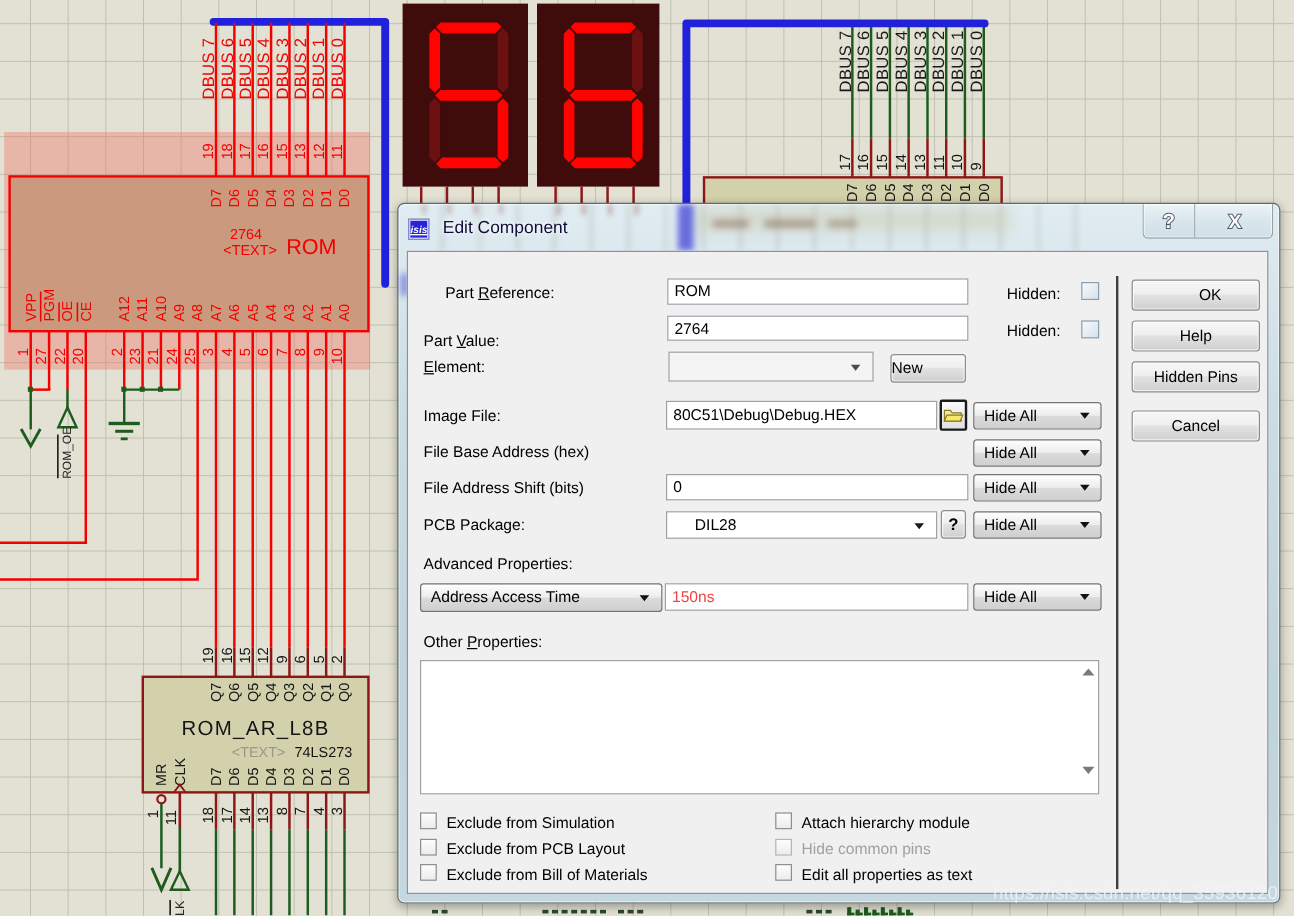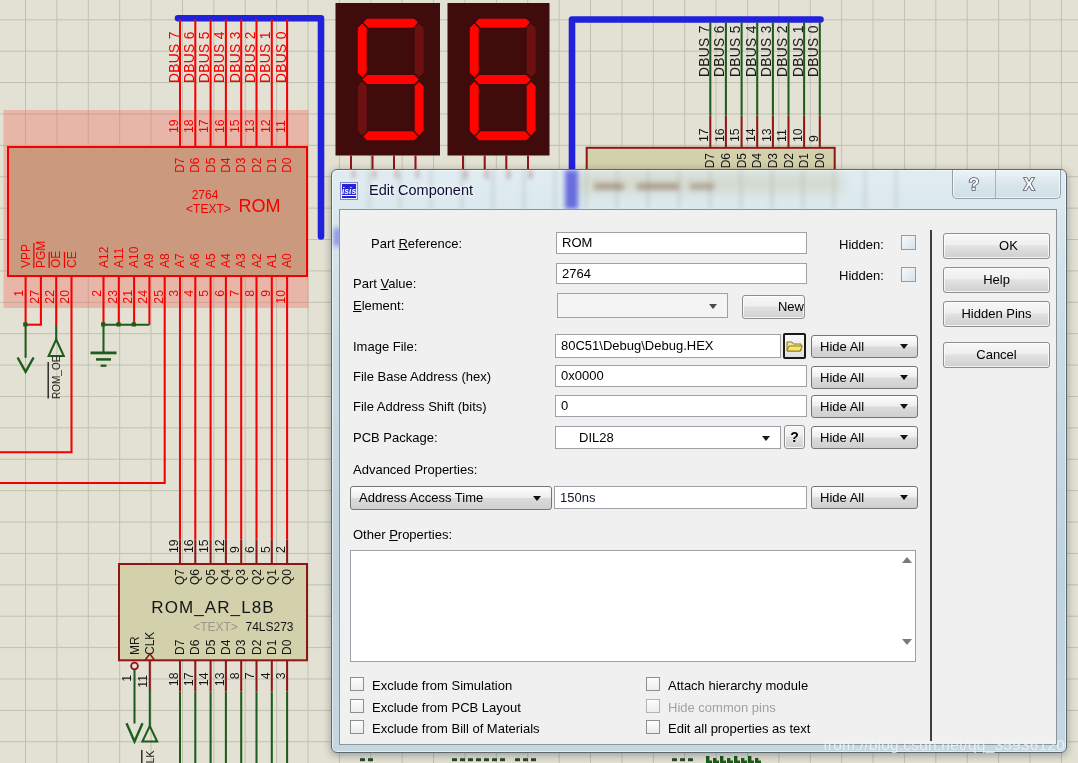--- a/index.html
+++ b/index.html
@@ -341,34 +341,33 @@
     <div style="position:absolute;left:21px;top:199px;font-size:13px;color:#000;white-space:nowrap;">File Base Address (hex)</div>
     <div style="position:absolute;left:21px;top:229px;font-size:13px;color:#000;white-space:nowrap;">File Address Shift (bits)</div>
     <div style="position:absolute;left:21px;top:260px;font-size:13px;color:#000;white-space:nowrap;">PCB Package:</div>
     <div style="position:absolute;left:21px;top:292px;font-size:13px;color:#000;white-space:nowrap;">Advanced Properties:</div>
     <div style="position:absolute;left:21px;top:357px;font-size:13px;color:#000;white-space:nowrap;">Other <u>P</u>roperties:</div>
     <div style="position:absolute;left:507px;top:67px;font-size:13px;color:#000;white-space:nowrap;">Hidden:</div>
     <div style="position:absolute;left:507px;top:98px;font-size:13px;color:#000;white-space:nowrap;">Hidden:</div>
     <div style="position:absolute;left:224px;top:61.5px;width:251px;height:22px;background:#fff;border:1px solid #9EA2A8;font-size:13px;line-height:20px;padding-left:5px;color:#000;white-space:nowrap;">ROM</div>
     <div style="position:absolute;left:224px;top:93px;width:251px;height:21px;background:#fff;border:1px solid #9EA2A8;font-size:13px;line-height:19px;padding-left:5px;color:#000;white-space:nowrap;">2764</div>
     <div style="position:absolute;left:223px;top:164px;width:226px;height:24px;background:#fff;border:1px solid #9EA2A8;font-size:13px;line-height:22px;padding-left:5px;color:#000;white-space:nowrap;">80C51\Debug\Debug.HEX</div>
-    <div style="position:absolute;left:223px;top:195px;width:252px;height:22px;background:#fff;border:1px solid #9EA2A8;font-size:13px;line-height:20px;padding-left:5px;color:#000;white-space:nowrap;">0x0000</div>
     <div style="position:absolute;left:223px;top:224.5px;width:252px;height:22px;background:#fff;border:1px solid #9EA2A8;font-size:13px;line-height:20px;padding-left:5px;color:#000;white-space:nowrap;">0</div>
-    <div style="position:absolute;left:222px;top:316px;width:253px;height:23px;background:#fff;border:1px solid #9EA2A8;font-size:13px;line-height:21px;padding-left:5px;color:#0f172a;white-space:nowrap;">150ns</div>
+    <div style="position:absolute;left:222px;top:316px;width:253px;height:23px;background:#fff;border:1px solid #9EA2A8;font-size:13px;line-height:21px;padding-left:5px;color:#ef4444;white-space:nowrap;">150ns</div>
     <div style="position:absolute;left:225px;top:123px;width:171px;height:25px;background:#F4F4F4;border:1px solid #9EA2A8;font-size:13px;line-height:23px;padding-left:5px;color:#000;white-space:nowrap;">
       <span style="position:absolute;right:10px;top:10px;width:0;height:0;border-left:4.5px solid transparent;border-right:4.5px solid transparent;border-top:5.5px solid #4A4A4A;"></span>
     </div>
     <div style="position:absolute;left:223px;top:255.5px;width:226px;height:23px;background:#fff;border:1px solid #9EA2A8;font-size:13px;line-height:21px;padding-left:23px;color:#000;white-space:nowrap;">DIL28<span style="position:absolute;right:10px;top:9px;width:0;height:0;border-left:4.5px solid transparent;border-right:4.5px solid transparent;border-top:5.5px solid #1A1A1A;"></span></div>
     <div style="position:absolute;left:18px;top:316px;width:202px;height:24px;background:linear-gradient(#FEFEFE,#EDEDED 48%,#DBDBDB 52%,#CFCFCF);border:1px solid #757575;border-radius:3px;font-size:13px;line-height:22px;padding-left:8px;color:#000;">Address Access Time<span style="position:absolute;right:10px;top:9px;width:0;height:0;border-left:4.5px solid transparent;border-right:4.5px solid transparent;border-top:5.5px solid #111;"></span></div>
     <div style="position:absolute;left:479px;top:164.5px;width:107px;height:23px;background:linear-gradient(#FEFEFE,#EDEDED 48%,#DBDBDB 52%,#CFCFCF);border:1px solid #757575;border-radius:3px;font-size:13px;line-height:21px;padding-left:8px;color:#000;">Hide All<span style="position:absolute;right:9px;top:8px;width:0;height:0;border-left:4.5px solid transparent;border-right:4.5px solid transparent;border-top:5.5px solid #111;"></span></div>
     <div style="position:absolute;left:479px;top:195.5px;width:107px;height:23px;background:linear-gradient(#FEFEFE,#EDEDED 48%,#DBDBDB 52%,#CFCFCF);border:1px solid #757575;border-radius:3px;font-size:13px;line-height:21px;padding-left:8px;color:#000;">Hide All<span style="position:absolute;right:9px;top:8px;width:0;height:0;border-left:4.5px solid transparent;border-right:4.5px solid transparent;border-top:5.5px solid #111;"></span></div>
     <div style="position:absolute;left:479px;top:224.5px;width:107px;height:23px;background:linear-gradient(#FEFEFE,#EDEDED 48%,#DBDBDB 52%,#CFCFCF);border:1px solid #757575;border-radius:3px;font-size:13px;line-height:21px;padding-left:8px;color:#000;">Hide All<span style="position:absolute;right:9px;top:8px;width:0;height:0;border-left:4.5px solid transparent;border-right:4.5px solid transparent;border-top:5.5px solid #111;"></span></div>
     <div style="position:absolute;left:479px;top:255.5px;width:107px;height:23px;background:linear-gradient(#FEFEFE,#EDEDED 48%,#DBDBDB 52%,#CFCFCF);border:1px solid #757575;border-radius:3px;font-size:13px;line-height:21px;padding-left:8px;color:#000;">Hide All<span style="position:absolute;right:9px;top:8px;width:0;height:0;border-left:4.5px solid transparent;border-right:4.5px solid transparent;border-top:5.5px solid #111;"></span></div>
     <div style="position:absolute;left:479px;top:316px;width:107px;height:23px;background:linear-gradient(#FEFEFE,#EDEDED 48%,#DBDBDB 52%,#CFCFCF);border:1px solid #757575;border-radius:3px;font-size:13px;line-height:21px;padding-left:8px;color:#000;">Hide All<span style="position:absolute;right:9px;top:8px;width:0;height:0;border-left:4.5px solid transparent;border-right:4.5px solid transparent;border-top:5.5px solid #111;"></span></div>
-    <div style="position:absolute;left:410px;top:124.5px;width:63px;height:24px;background:linear-gradient(#F7F7F7,#EFEFEF 45%,#E2E2E2 50%,#CFCFCF);border:1px solid #8E8E8E;border-radius:3px;box-shadow:inset 0 0 0 1px rgba(255,255,255,.75);font-size:13px;text-align:right;line-height:22px;color:#000;">New</div>
+    <div style="position:absolute;left:410px;top:124.5px;width:63px;height:24px;background:linear-gradient(#F7F7F7,#EFEFEF 45%,#E2E2E2 50%,#CFCFCF);border:1px solid #8E8E8E;border-radius:3px;box-shadow:inset 0 0 0 1px rgba(255,255,255,.75);font-size:13px;text-align:left;line-height:22px;color:#000;">New</div>
     <div style="position:absolute;left:451px;top:162.5px;width:23px;height:26px;background:linear-gradient(#FAFAFA,#E0E0E0);border:2px solid #1A1A1A;border-radius:2px;text-align:center;"><svg width="17" height="14" viewBox="0 0 17 14" style="margin-top:4px">
         <path d="M1 3 L6 3 L7.5 5 L15 5 L15 12 L1 12 Z" fill="#EFE7A0" stroke="#8A7A20" stroke-width="1"></path>
         <path d="M3 7 L16.4 7 L14 12 L1 12 Z" fill="#F5E86B" stroke="#8A7A20" stroke-width="1"></path>
       </svg></div>
     <div style="position:absolute;left:452px;top:255px;width:21px;height:24px;background:linear-gradient(#F7F7F7,#EFEFEF 45%,#E2E2E2 50%,#CFCFCF);border:1px solid #8E8E8E;border-radius:3px;box-shadow:inset 0 0 0 1px rgba(255,255,255,.75);font-size:14px;font-weight:bold;text-align:center;line-height:22px;color:#000;">?</div>
     <div style="position:absolute;left:611px;top:63px;width:107px;height:26px;background:linear-gradient(#F7F7F7,#EFEFEF 45%,#E2E2E2 50%,#CFCFCF);border:1px solid #8E8E8E;border-radius:3px;box-shadow:inset 0 0 0 1px rgba(255,255,255,.75);font-size:13px;text-align:center;line-height:24px;color:#000;padding-left:24px;">OK</div>
     <div style="position:absolute;left:611px;top:97px;width:107px;height:26px;background:linear-gradient(#F7F7F7,#EFEFEF 45%,#E2E2E2 50%,#CFCFCF);border:1px solid #8E8E8E;border-radius:3px;box-shadow:inset 0 0 0 1px rgba(255,255,255,.75);font-size:13px;text-align:center;line-height:24px;color:#000;">Help</div>
     <div style="position:absolute;left:611px;top:131px;width:107px;height:26px;background:linear-gradient(#F7F7F7,#EFEFEF 45%,#E2E2E2 50%,#CFCFCF);border:1px solid #8E8E8E;border-radius:3px;box-shadow:inset 0 0 0 1px rgba(255,255,255,.75);font-size:13px;text-align:center;line-height:24px;color:#000;">Hidden Pins</div>
     <div style="position:absolute;left:611px;top:172px;width:107px;height:26px;background:linear-gradient(#F7F7F7,#EFEFEF 45%,#E2E2E2 50%,#CFCFCF);border:1px solid #8E8E8E;border-radius:3px;box-shadow:inset 0 0 0 1px rgba(255,255,255,.75);font-size:13px;text-align:center;line-height:24px;color:#000;">Cancel</div>
     <div style="position:absolute;left:598px;top:60px;width:2px;height:511px;background:#3F3F3F;"></div>
@@ -384,13 +383,13 @@
     <div style="position:absolute;left:18px;top:550px;width:14px;height:14px;background:linear-gradient(#FDFDFD,#ECECEC);border:1px solid #8E8E8E;"></div>
     <div style="position:absolute;left:40px;top:551px;font-size:13px;color:#000;white-space:nowrap;">Exclude from Bill of Materials</div>
     <div style="position:absolute;left:314px;top:506.5px;width:14px;height:14px;background:linear-gradient(#FDFDFD,#ECECEC);border:1px solid #8E8E8E;"></div>
     <div style="position:absolute;left:336px;top:507.5px;font-size:13px;color:#000;white-space:nowrap;">Attach hierarchy module</div>
     <div style="position:absolute;left:314px;top:528.5px;width:14px;height:14px;background:linear-gradient(#FDFDFD,#ECECEC);border:1px solid #B4B4B4;"></div>
     <div style="position:absolute;left:336px;top:529.5px;font-size:13px;color:#A0A0A0;white-space:nowrap;">Hide common pins</div>
     <div style="position:absolute;left:314px;top:550px;width:14px;height:14px;background:linear-gradient(#FDFDFD,#ECECEC);border:1px solid #8E8E8E;"></div>
     <div style="position:absolute;left:336px;top:551px;font-size:13px;color:#000;white-space:nowrap;">Edit all properties as text</div>
 </div>
 <div style="position:absolute;right:13px;top:736px;font-size:15.5px;letter-spacing:.2px;
-     color:rgba(242,245,249,.78);z-index:9;">from://blog.csdn.net/qq_35936120</div>
+     color:rgba(242,245,249,.78);z-index:9;">https://isis.csdn.net/qq_35936120</div>
 
 </body></html>

